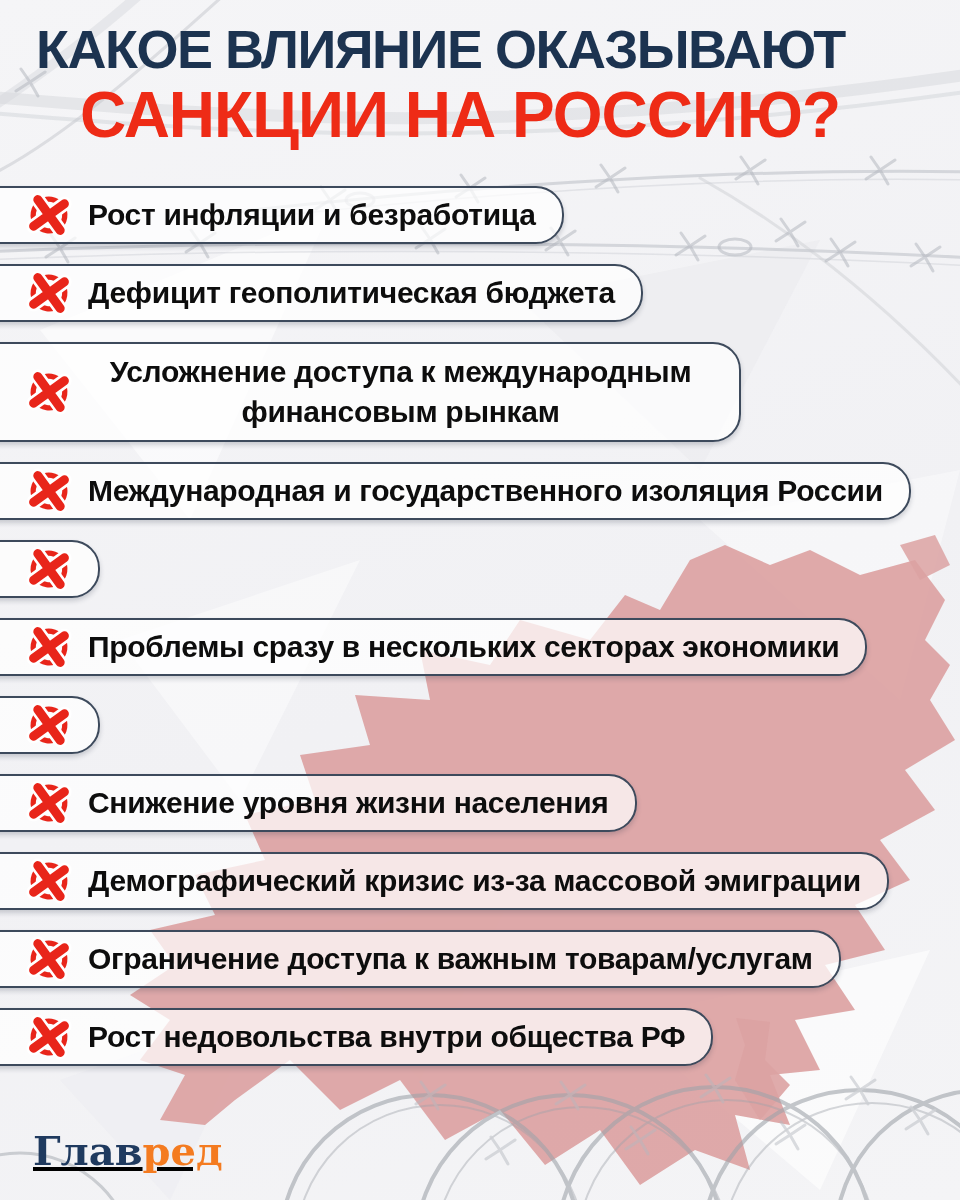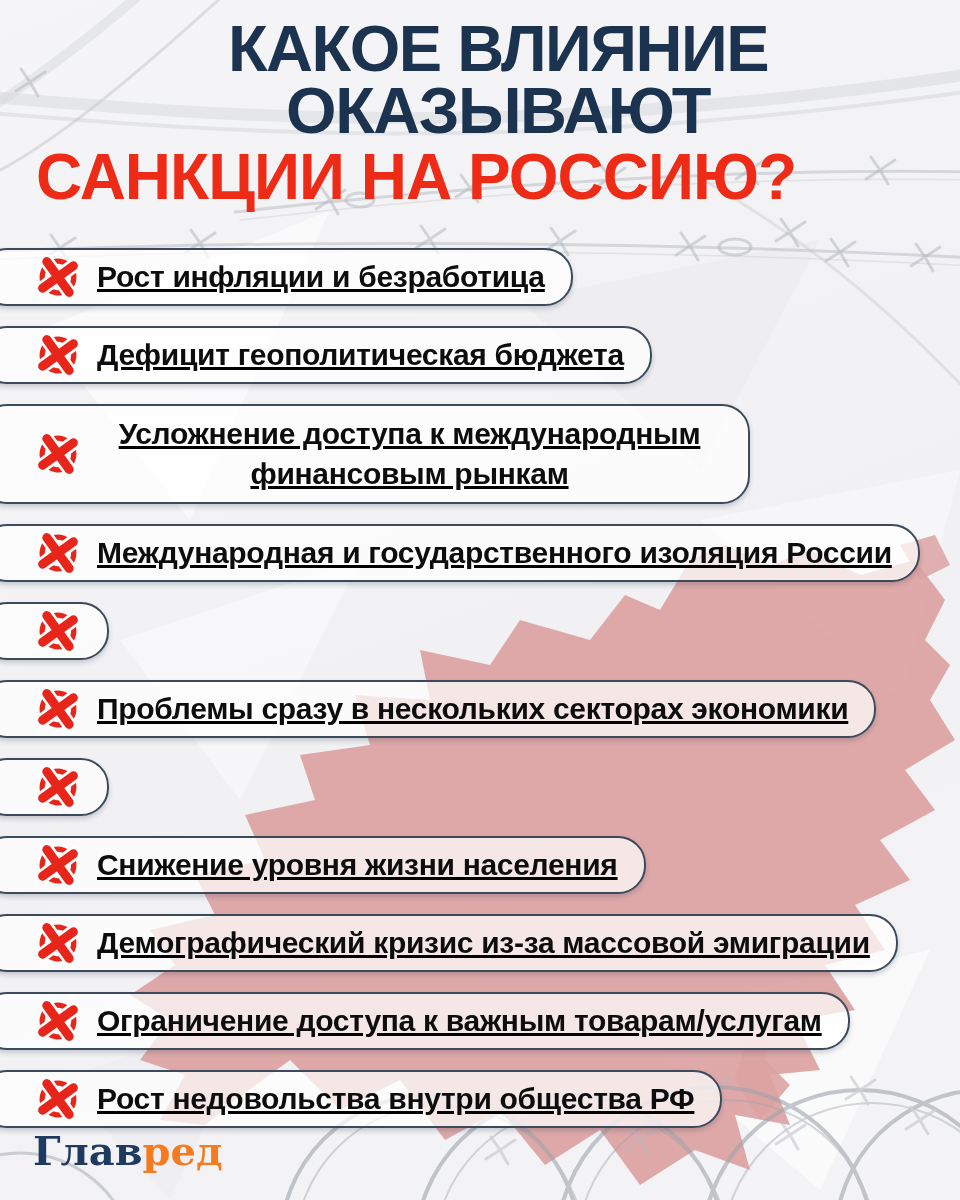--- a/index.html
+++ b/index.html
@@ -9,30 +9,30 @@
     overflow:hidden;
     background:linear-gradient(160deg,#f5f5f7 0%,#f1f1f4 55%,#f4f4f6 100%);
     font-family:"Liberation Sans", sans-serif;
   }
   .bg{position:absolute;inset:0;z-index:0;}
   .content{position:relative;z-index:1;}
 
   .title{padding:18px 0 0 36px;}
   .title .line1{
     display:block;
-    font-size:65px;line-height:62px;font-weight:700;
-    letter-spacing:-1.5px;color:#1c3350;text-align:center;
+    font-size:54px;line-height:62px;font-weight:700;
+    letter-spacing:-1.5px;color:#1c3350;
   }
   .title .line2{
     display:block;
     font-size:64px;line-height:70px;font-weight:700;
-    letter-spacing:-1px;color:#ee2b16;
-  }
-
-  .list{list-style:none;margin:36px 0 0 9px;padding:0;text-decoration:underline;}
+    letter-spacing:-1px;color:#ee2b16;margin-left:44px;
+  }
+
+  .list{list-style:none;margin:36px 0 0 0;padding:0;}
   .pill{
     display:flex;align-items:center;gap:16px;
     width:fit-content;max-width:1010px;
     min-height:58px;box-sizing:border-box;
     margin:0 0 20px -30px;
     padding:2px 26px 2px 54px;
     background:rgba(255,255,255,0.72);
     border:2px solid #3d4a5c;
     border-radius:28px;
     box-shadow:0 3px 5px rgba(45,55,75,0.22);
@@ -40,21 +40,21 @@
   .pill .icon{width:46px;height:46px;flex:0 0 46px;display:block;}
   .pill .txt{
     font-size:30px;font-weight:700;letter-spacing:-0.3px;
     color:#0d0d0d;white-space:nowrap;line-height:50px;
   }
   .pill.wide .txt{white-space:normal;max-width:625px;line-height:40px;padding:6px 0;text-align:center;}
 
   .logo{
     position:absolute;left:33px;top:1127px;z-index:1;
     font-family:"DejaVu Serif", serif;
-    font-weight:700;font-size:40px;letter-spacing:0;
+    font-weight:700;font-size:40px;letter-spacing:0;text-decoration:underline;
   }
   .logo .p1{color:#1f3a5f;}
   .logo .p2{color:#f47b20;}
 </style>
 </head>
 <body>
 
 <div class="canvas">
 
   <svg class="bg" width="960" height="1200" viewBox="0 0 960 1200" xmlns="http://www.w3.org/2000/svg">

